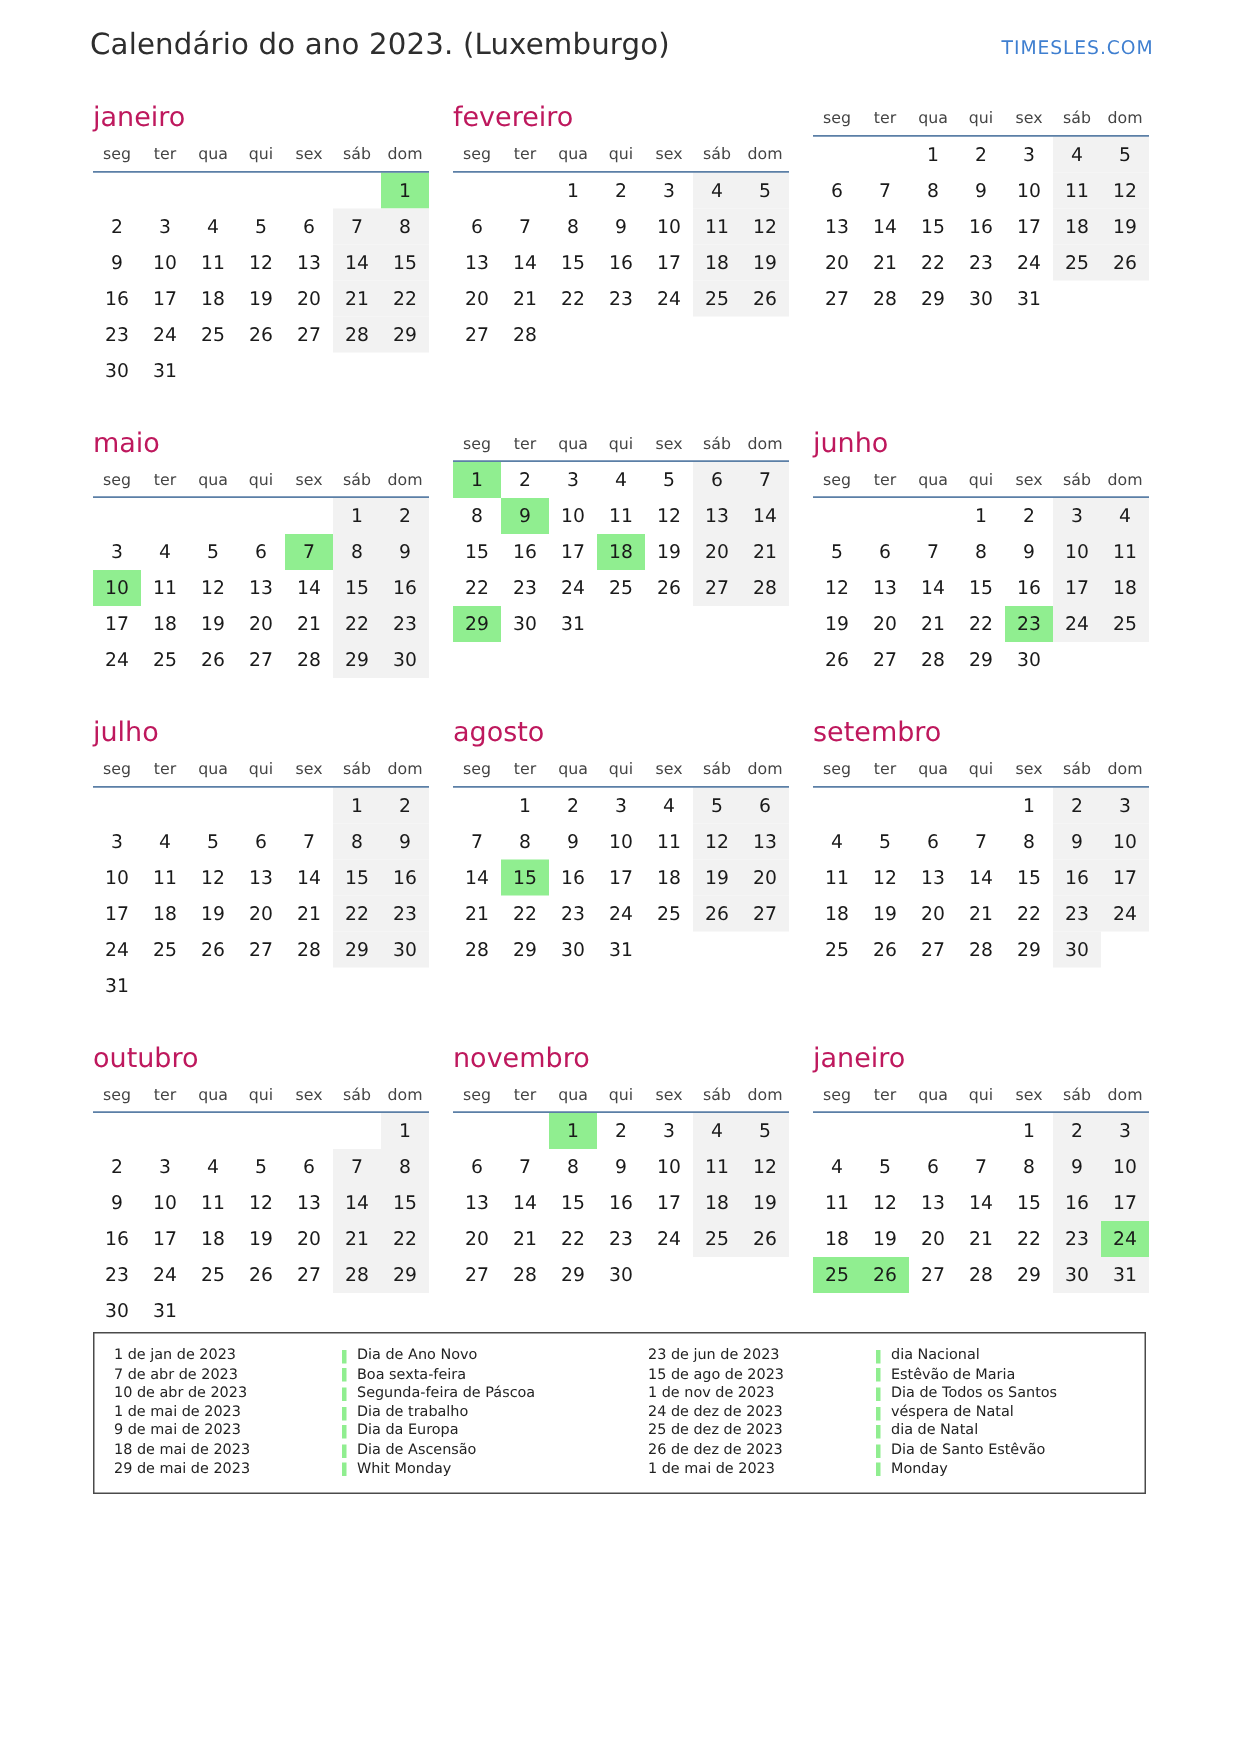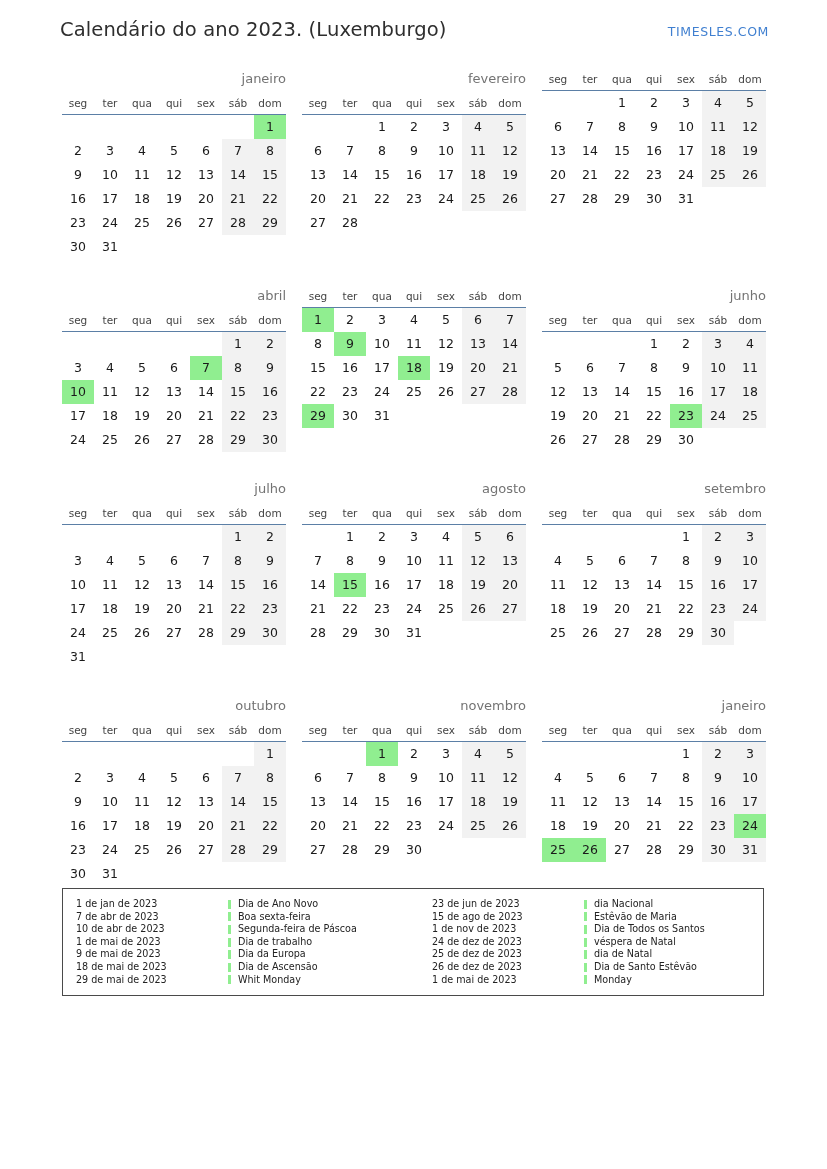--- a/index.html
+++ b/index.html
@@ -53,23 +53,23 @@
   }
   .month-row {
     display: flex;
     justify-content: space-between;
     width: 704px;
   }
   .month {
     width: 224px;
   }
   .month-name {
-    text-align: right;
-    color: #737373;
-    font-size: 13px;
+    text-align: left;
+    color: #be185d;
+    font-size: 18px;
     font-weight: 400;
     padding-bottom: 6px;
     line-height: 18px;
   }
   table.month-table {
     border-collapse: collapse;
     width: 224px;
     table-layout: fixed;
   }
   table.month-table th {
@@ -361,21 +361,21 @@
               <td class="empty"></td>
               <td class="empty"></td>
             </tr>
           </tbody>
         </table>
       </div>
     </div>
     <div class="row-gap"></div>
     <div class="month-row">
       <div class="month">
-        <div class="month-name">abril</div>
+        <div class="month-name">maio</div>
         <table class="month-table">
           <thead>
             <tr>
               <th>seg</th>
               <th>ter</th>
               <th>qua</th>
               <th>qui</th>
               <th>sex</th>
               <th>sáb</th>
               <th>dom</th>

